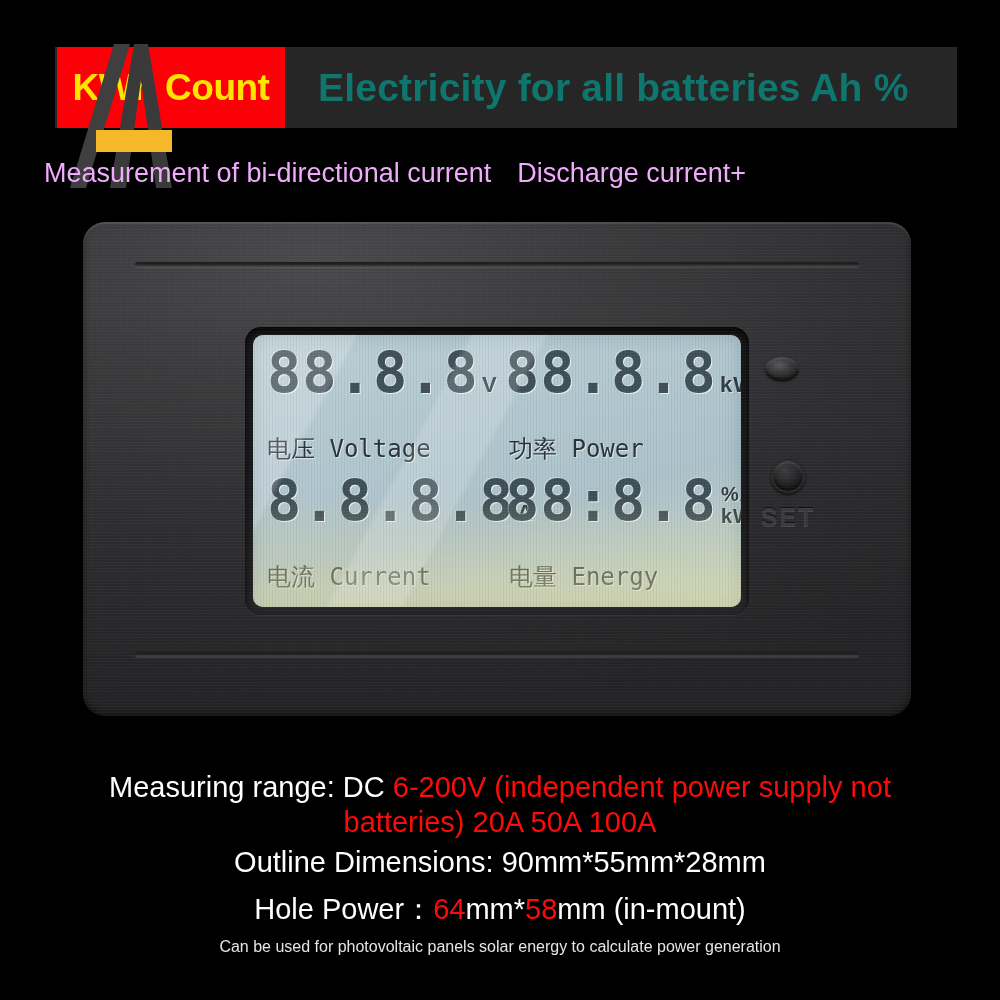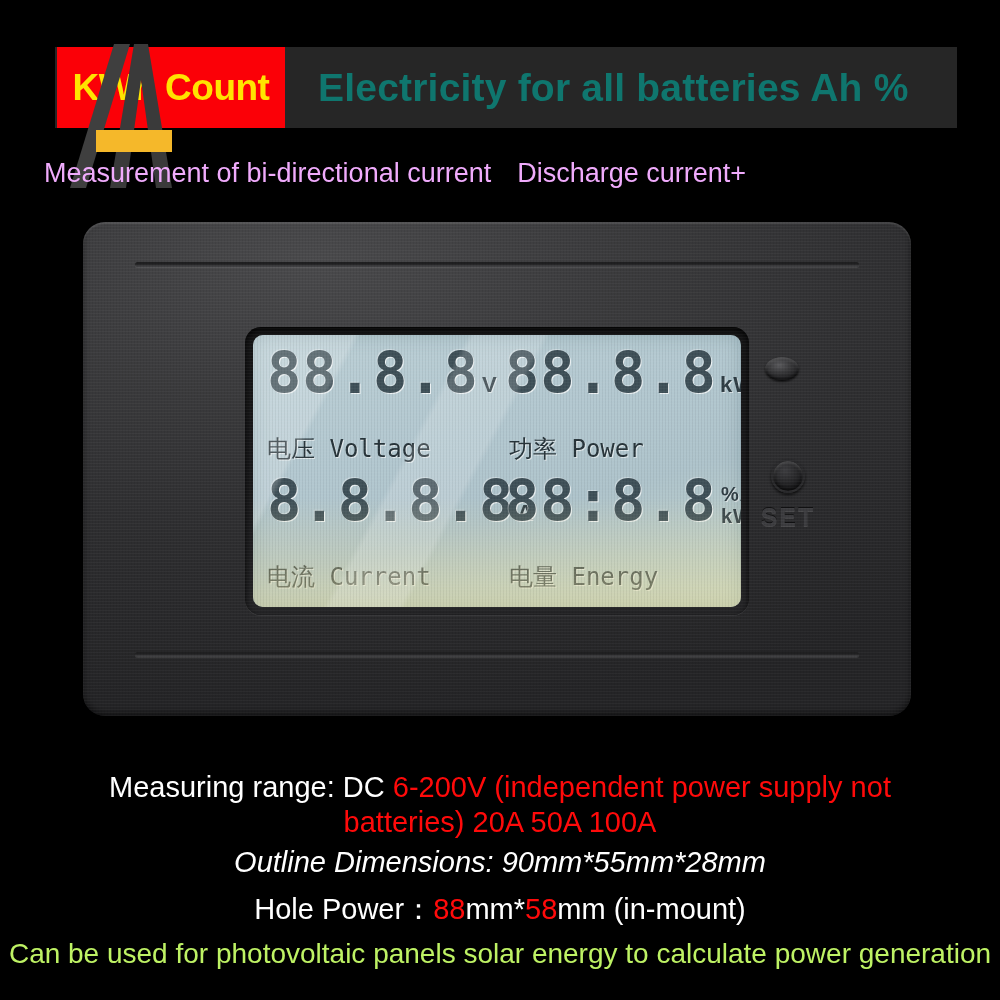--- a/index.html
+++ b/index.html
@@ -140,23 +140,23 @@
     position:absolute; left:655px; top:281px; width:100px; text-align:center;
     color:#3c3c3f; font-size:25px; font-weight:700; letter-spacing:2px;
     text-shadow: 0 1px 0 rgba(255,255,255,.13), 0 -1px 0 rgba(0,0,0,.6);
   }
 
   
   .specs { position:absolute; left:0; top:750px; width:1000px; }
   .spec-line { width:1000px; text-align:center; color:#fff; font-size:29px; white-space:nowrap; }
   .spec-line.l1 { position:absolute; top:14px;margin-top:7px; }
   .spec-line.l2 { position:absolute; top:56px; }
-  .spec-line.l3 { position:absolute; top:96px; text-align:center;font-style:italic; }
+  .spec-line.l3 { position:absolute; top:96px; text-align:center; }
   .spec-line.l4 { position:absolute; top:140px; text-align:center; }
-  .spec-line.l5 { position:absolute; top:188px; font-size:28px; color:#bef264; }
+  .spec-line.l5 { position:absolute; top:188px; font-size:16px; color:#e5e5e5; }
   .red { color:#ff0a0a; }
   .white { color:#ffffff; }
 </style>
 </head>
 <body>
 
 <div id="page">
 
   <div class="hdr-strip"></div>
   <div class="hdr-badge">
@@ -245,18 +245,18 @@
 
   <div class="specs">
     <div class="spec-line l1">
       <span class="white">Measuring range: </span><span class="white">DC </span><span class="red">6-200V (independent power supply not</span>
     </div>
     <div class="spec-line l2">
       <span class="red">batteries) 20A 50A 100A</span>
     </div>
     <div class="spec-line l3">Outline Dimensions: 90mm*55mm*28mm</div>
     <div class="spec-line l4">
-      <span class="white">Hole Power：</span><span class="red">88</span><span class="white">mm*</span><span class="red">58</span><span class="white">mm (in-mount)</span>
+      <span class="white">Hole Power：</span><span class="red">64</span><span class="white">mm*</span><span class="red">58</span><span class="white">mm (in-mount)</span>
     </div>
     <div class="spec-line l5">Can be used for photovoltaic panels solar energy to calculate power generation</div>
   </div>
 
 </div>
 
 </body></html>

